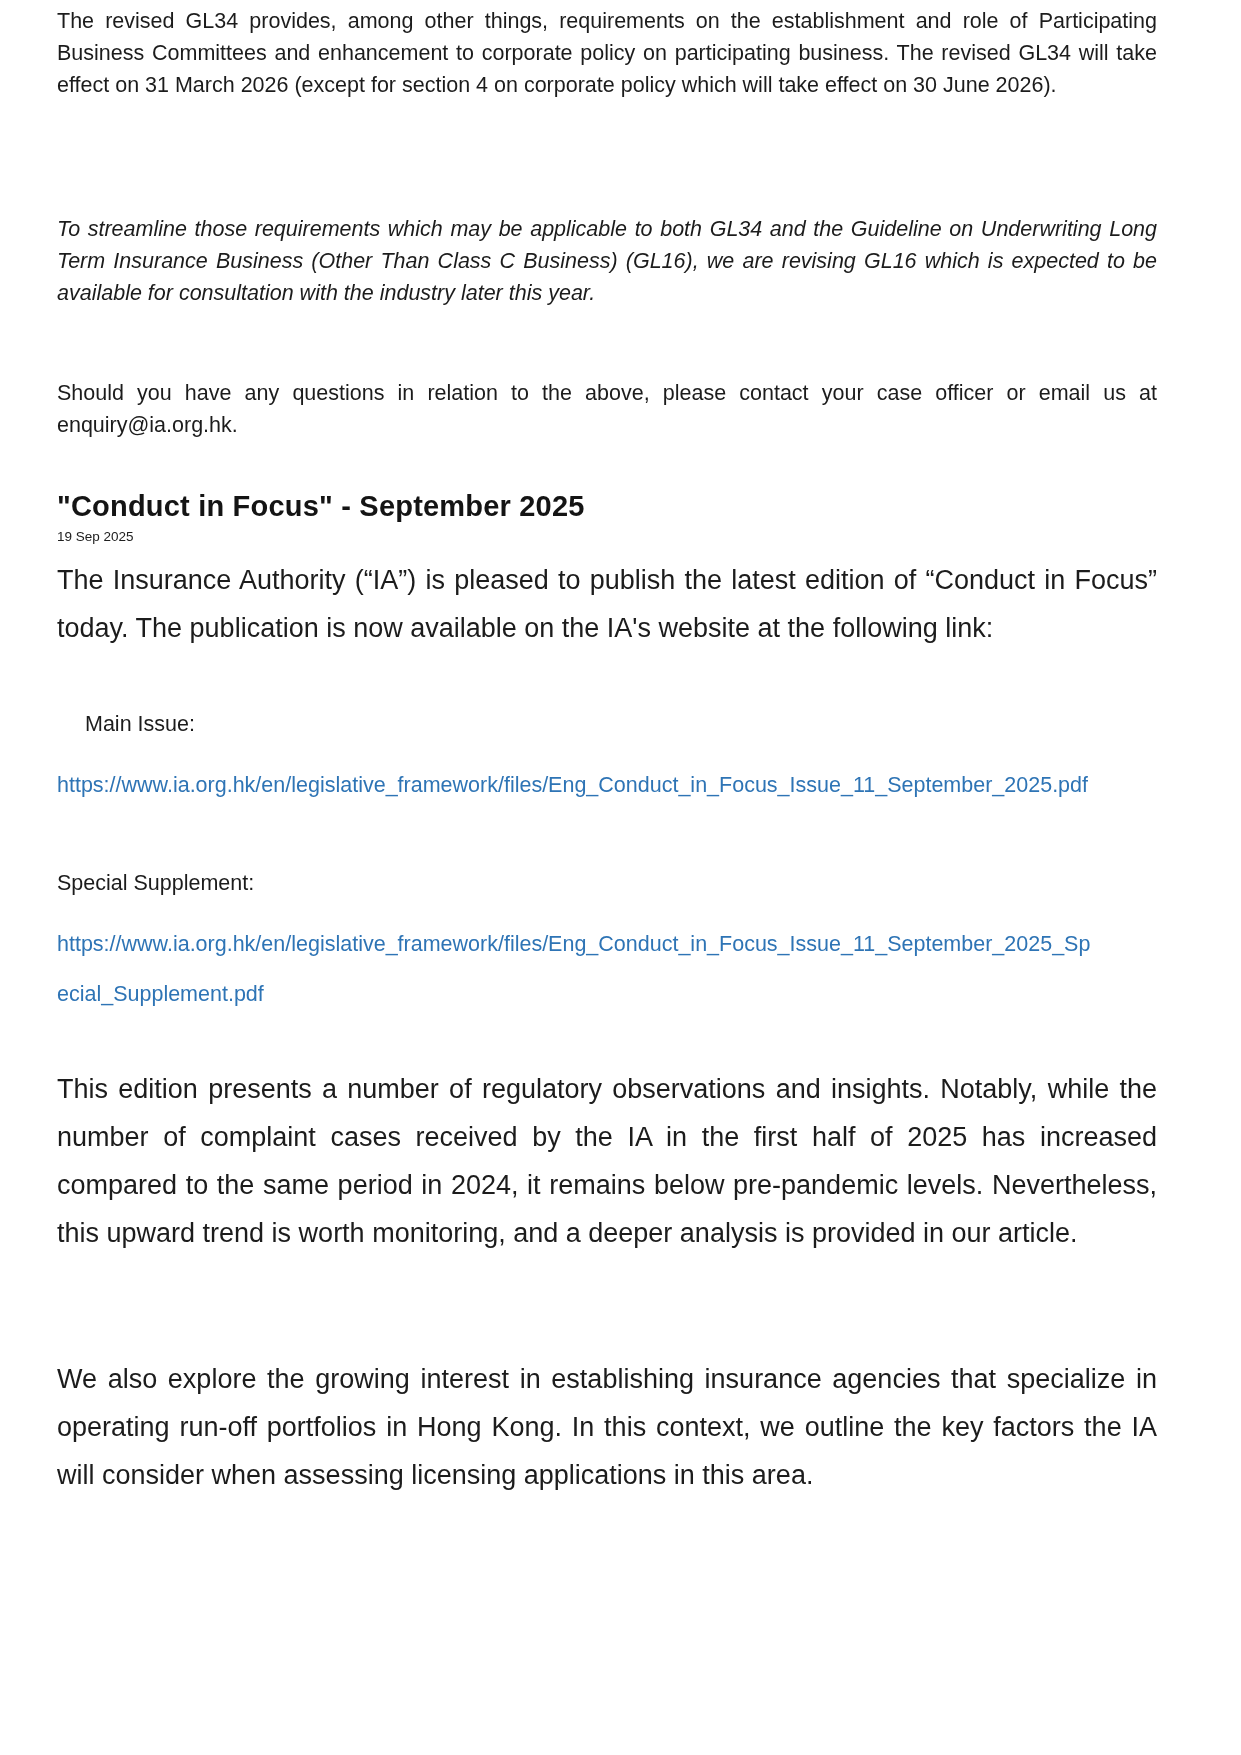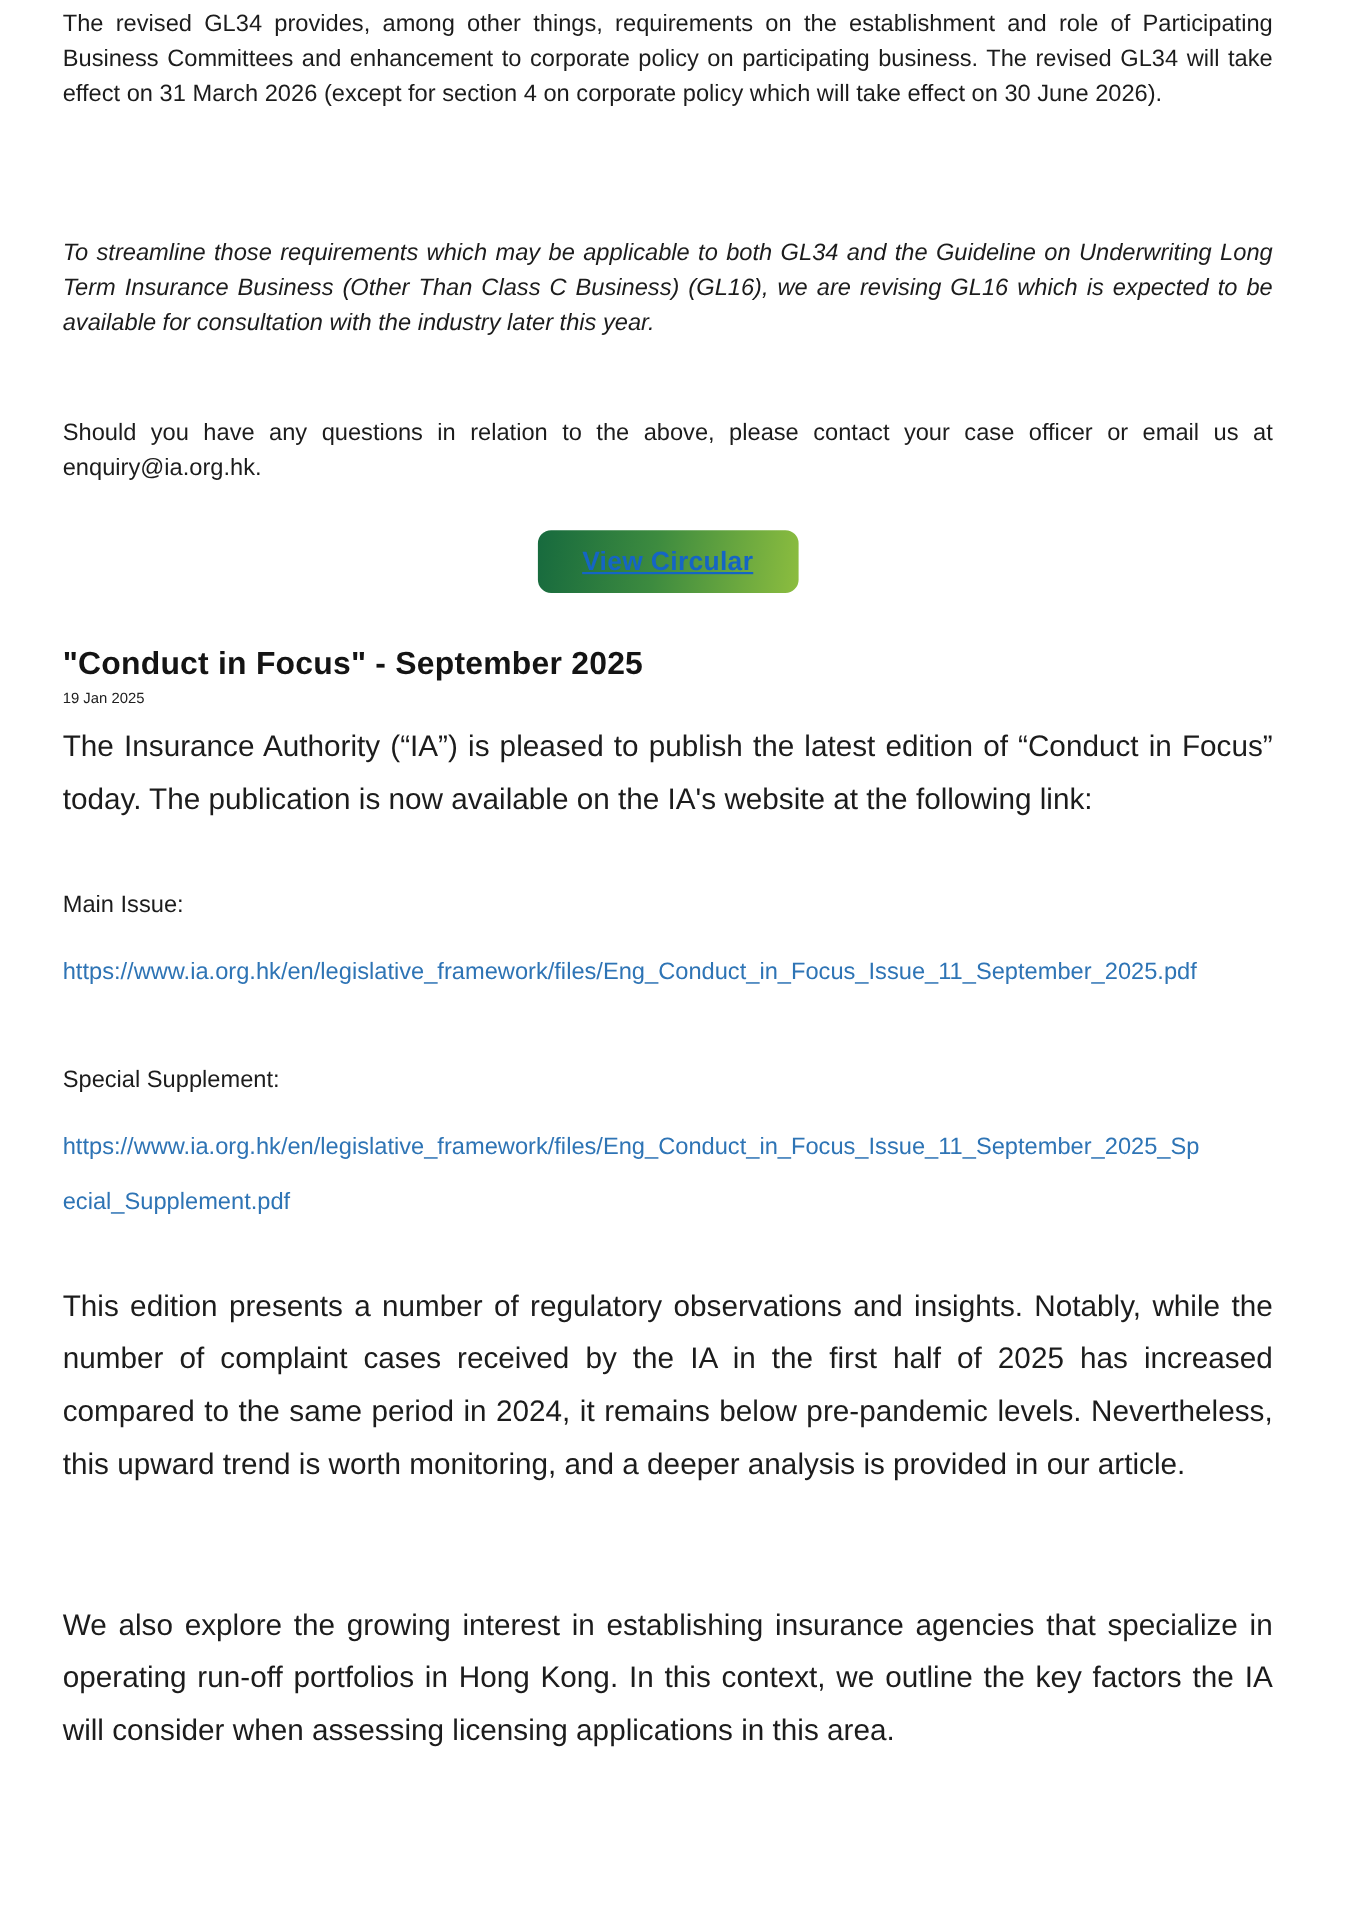--- a/index.html
+++ b/index.html
@@ -78,21 +78,21 @@
     margin: 0;
     color: #1c1c1c;
   }
   .intro { margin-top: 11px; }
   .link-label {
     font-size: 21.5px;
     line-height: 32px;
     margin: 0;
     color: #1c1c1c;
   }
-  .main-issue-label { margin-top: 56px; }
+  .main-issue-label { margin-top: 56px; margin-left: 28px; }
   .special-supplement-label { margin-top: 57px; }
   .doc-link {
     display: block;
     margin-top: 20px;
     font-size: 21.5px;
     line-height: 50px;
     color: #2e74b5;
     word-break: break-all;
     max-width: 1040px;
     cursor: pointer;
@@ -104,29 +104,24 @@
 <body>
 
 <div class="page">
 
   <p class="para-tight p1">The revised GL34 provides, among other things, requirements on the establishment and role of Participating Business Committees and enhancement to corporate policy on participating business. The revised GL34 will take effect on 31 March 2026 (except for section 4 on corporate policy which will take effect on 30 June 2026).</p>
 
   <p class="para-tight p2">To streamline those requirements which may be applicable to both GL34 and the Guideline on Underwriting Long Term Insurance Business (Other Than Class C Business) (GL16), we are revising GL16 which is expected to be available for consultation with the industry later this year.</p>
 
   <p class="para-tight p3">Should you have any questions in relation to the above, please contact your case officer or email us at enquiry@ia.org.hk.</p>
 
-  <div class="button-row">
-    <div class="view-circular-btn">
-      <span class="btn-link">View Circular</span>
-    </div>
-  </div>
 
   <h1 class="article-title">"Conduct in Focus" - September 2025</h1>
 
-  <div class="article-date">19 Jan 2025</div>
+  <div class="article-date">19 Sep 2025</div>
 
   <p class="para-loose intro">The Insurance Authority (“IA”) is pleased to publish the latest edition of “Conduct in Focus” today. The publication is now available on the IA's website at the following link:</p>
 
   <p class="link-label main-issue-label">Main Issue:</p>
 
   <a class="doc-link">https://www.ia.org.hk/en/legislative_framework/files/Eng_Conduct_in_Focus_Issue_11_September_2025.pdf</a>
 
   <p class="link-label special-supplement-label">Special Supplement:</p>
 
   <a class="doc-link">https://www.ia.org.hk/en/legislative_framework/files/Eng_Conduct_in_Focus_Issue_11_September_2025_Special_Supplement.pdf</a>

